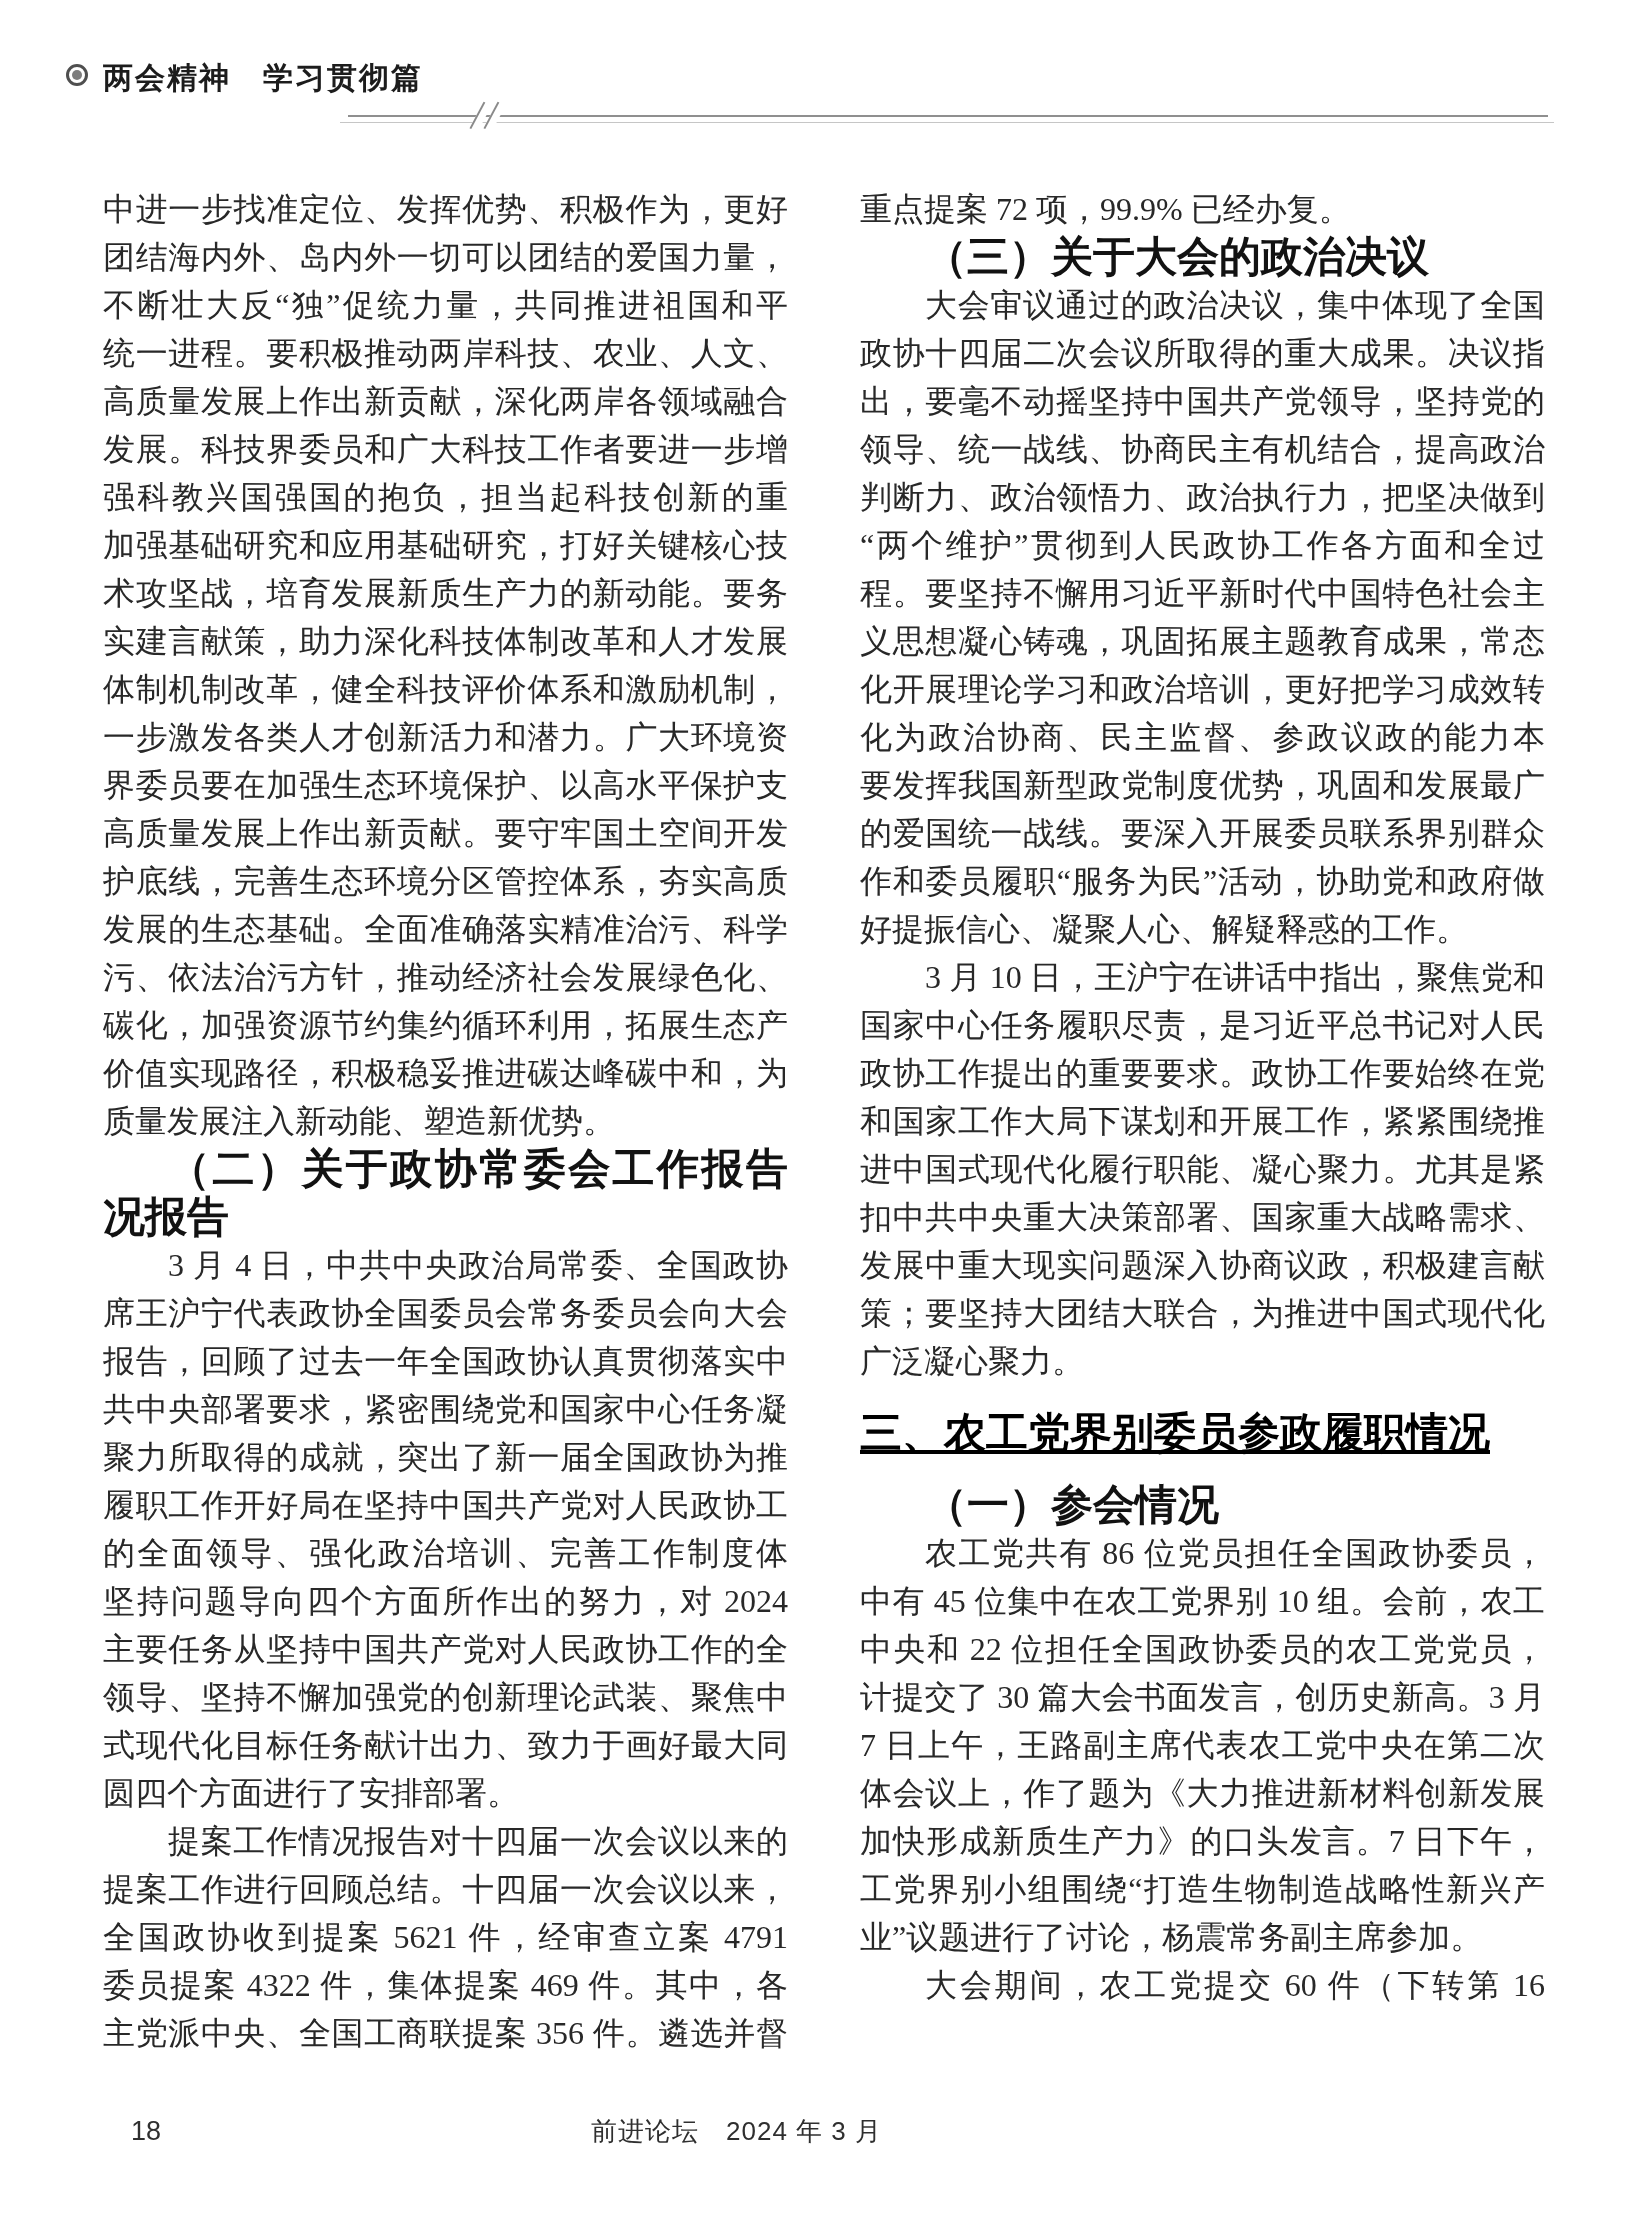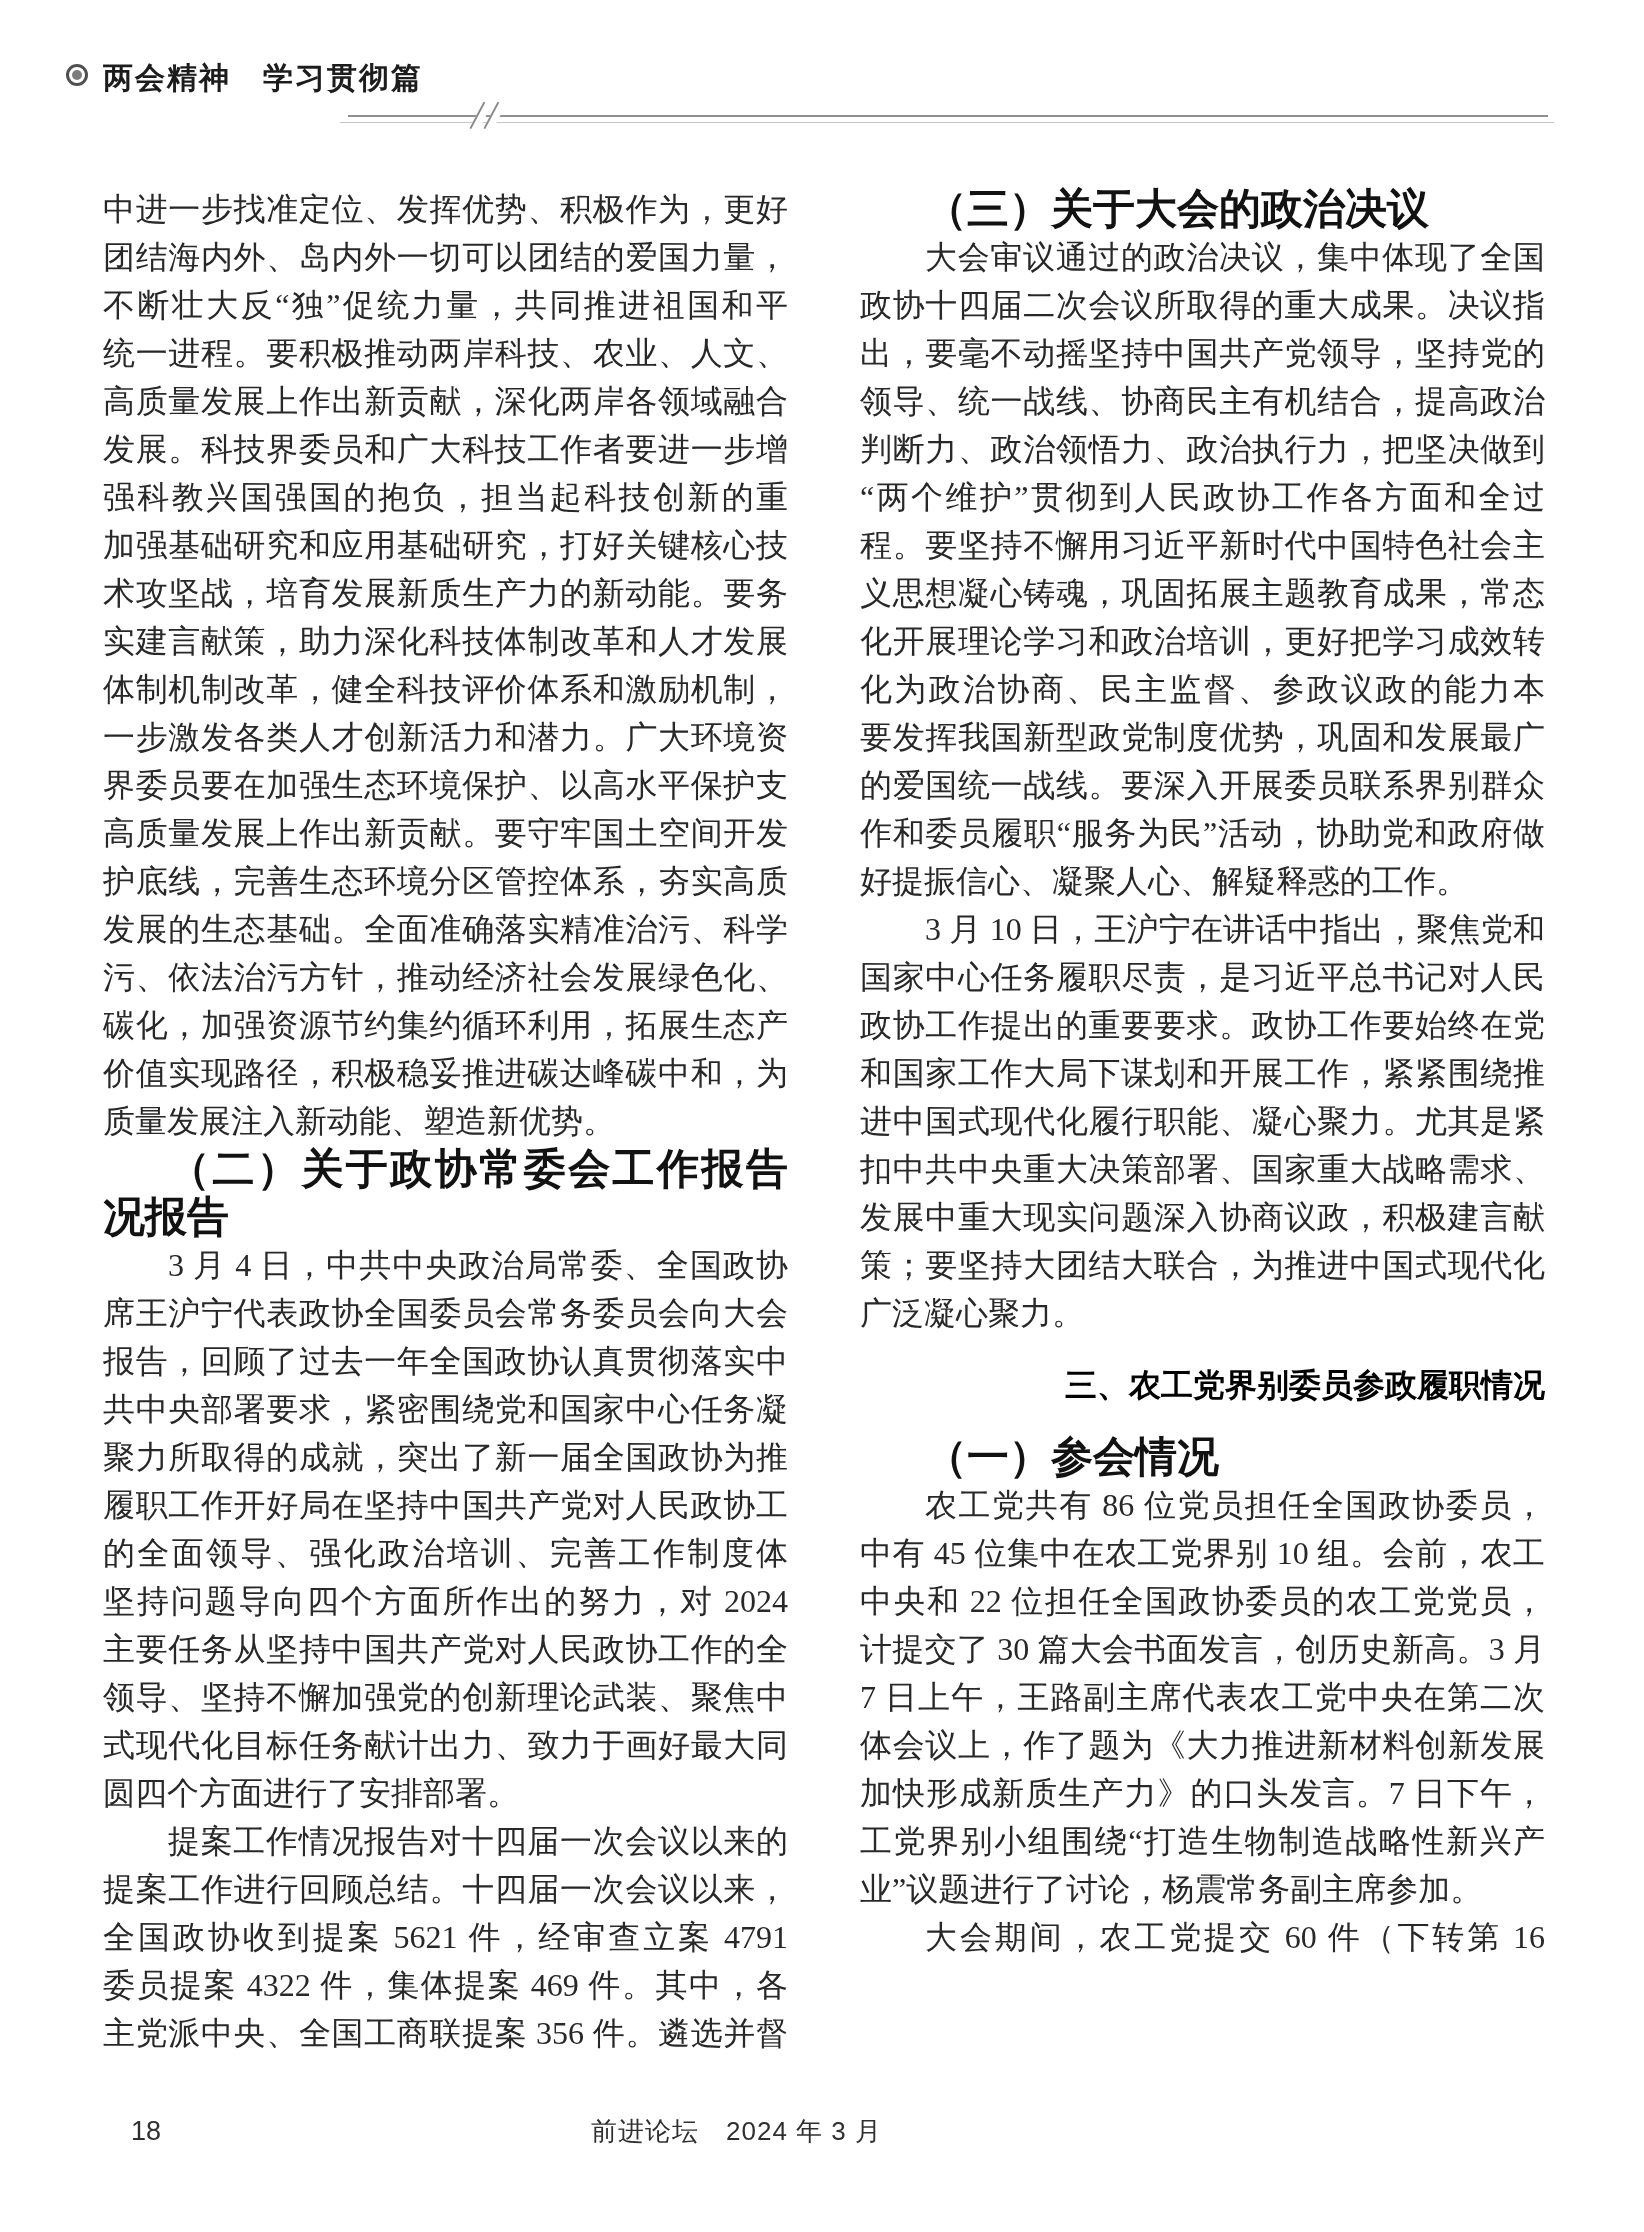--- a/index.html
+++ b/index.html
@@ -18,22 +18,22 @@
             border-left:2px solid #8a8a8a;transform:rotate(28deg);}
   
   .col{position:absolute;top:185px;width:685px;}
   .col-left{left:103px;}
   .col-right{left:860px;}
   .ln{height:48px;line-height:48px;font-size:32px;white-space:nowrap;color:#282828;}
   .just{text-align:justify;text-align-last:justify;text-justify:inter-character;white-space:normal;
         overflow:hidden;}
   .ind{text-indent:65px;}
   .sub{font-weight:bold;color:#121212;font-size:42px;}
-  .sec{height:96px;line-height:96px;text-align:right;font-weight:bold;font-size:32px;color:#000;
-       font-family:"Liberation Sans","DejaVu Sans",sans-serif;}
+  .sec{height:96px;line-height:96px;text-align:left;font-weight:bold;font-size:42px;color:#000;
+       font-family:"Liberation Sans","DejaVu Sans",sans-serif;text-decoration:underline;}
   
   .footer{position:absolute;left:0;top:2111px;width:1645px;height:40px;
           font-family:"Liberation Sans","DejaVu Sans",sans-serif;color:#2f2f2f;}
   .pg-num{position:absolute;left:103px;top:0;font-size:27px;line-height:40px;margin-left:28px;}
   .ft-center{position:absolute;left:0;width:1473px;text-align:center;top:0;font-size:26px;
              line-height:40px;letter-spacing:1px;white-space:pre;}
 </style>
 </head>
 <body>
 
@@ -81,20 +81,21 @@
       <div class="ln just">领导、坚持不懈加强党的创新理论武装、聚焦中国</div>
       <div class="ln just">式现代化目标任务献计出力、致力于画好最大同心</div>
       <div class="ln">圆四个方面进行了安排部署。</div>
       <div class="ln ind just">提案工作情况报告对十四届一次会议以来的</div>
       <div class="ln just">提案工作进行回顾总结。十四届一次会议以来，</div>
       <div class="ln just">全国政协收到提案 5621 件，经审查立案 4791 件，</div>
       <div class="ln just">委员提案 4322 件，集体提案 469 件。其中，各民</div>
       <div class="ln just">主党派中央、全国工商联提案 356 件。遴选并督办</div>
     </div>
   <div class="col col-right">
+      <div class="ln">重点提案 72 项，99.9% 已经办复。</div>
       <div class="ln sub ind">（三）关于大会的政治决议</div>
       <div class="ln ind just">大会审议通过的政治决议，集中体现了全国</div>
       <div class="ln just">政协十四届二次会议所取得的重大成果。决议指</div>
       <div class="ln just">出，要毫不动摇坚持中国共产党领导，坚持党的</div>
       <div class="ln just">领导、统一战线、协商民主有机结合，提高政治</div>
       <div class="ln just">判断力、政治领悟力、政治执行力，把坚决做到</div>
       <div class="ln just">“两个维护”贯彻到人民政协工作各方面和全过</div>
       <div class="ln just">程。要坚持不懈用习近平新时代中国特色社会主</div>
       <div class="ln just">义思想凝心铸魂，巩固拓展主题教育成果，常态</div>
       <div class="ln just">化开展理论学习和政治培训，更好把学习成效转</div>

